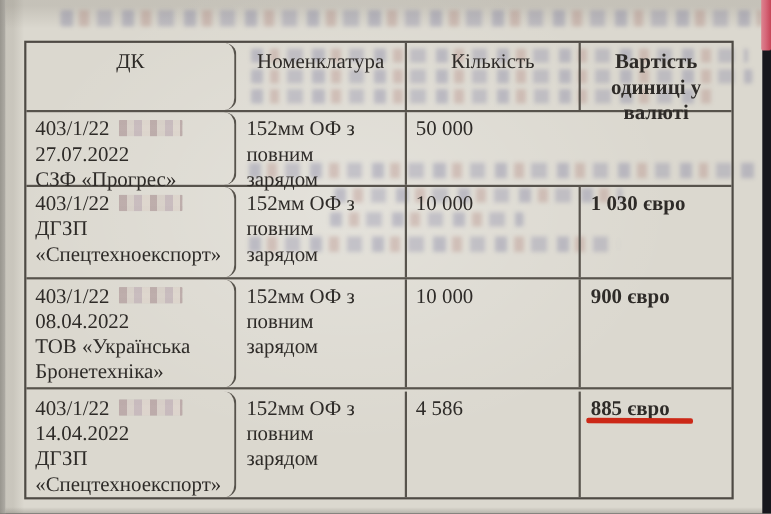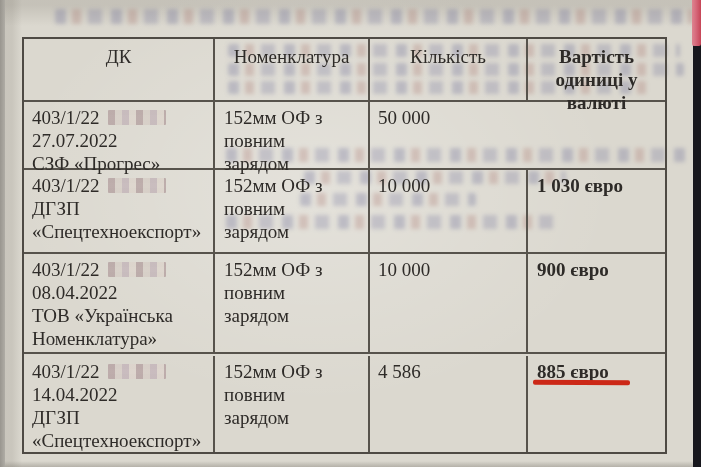--- a/index.html
+++ b/index.html
@@ -32,21 +32,21 @@
   .table{
     position:absolute;left:22px;top:37px;width:645px;height:417px;
     box-sizing:border-box;border:2px solid #4e4a44;
     display:flex;flex-direction:column;z-index:2;
   }
   .row{display:flex;box-sizing:border-box;border-bottom:2px solid #57534c;}
   .row:last-child{border-bottom:none;flex:1;}
   .cell{box-sizing:border-box;border-right:2px solid #57534c;padding:4px 8px 0 8px;
         font-size:19px;line-height:23px;}
   .cell:last-child{border-right:none;}
-  .c1{width:191px;}
+  .c1{width:191px;border-radius:11px;}
   .c2{width:155px;padding-left:9px;padding-right:16px;}
   .c3{width:158px;}
   .c4{flex:1;position:relative;padding-left:9px;font-weight:bold;}
   .hrow{height:63px;}
   .r1{height:68px;}
   .r2{height:89px;}
   .r3{height:107px;}
   .hcell{text-align:center;padding:6px 12px 0 12px;}
   
   .redact{
@@ -113,21 +113,21 @@
       <div class="cell c3">10 000</div>
       <div class="cell c4">
         <span>1 030 євро</span>
       </div>
     </div>
 
     <div class="row r3">
       <div class="cell c1">
         <div><span>403/1/22</span><span class="redact"></span></div>
         <div>08.04.2022</div>
-        <div>ТОВ «Українська Номенклатура»</div>
+        <div>ТОВ «Українська Бронетехніка»</div>
       </div>
       <div class="cell c2">152мм ОФ з повним зарядом</div>
       <div class="cell c3">10 000</div>
       <div class="cell c4">
         <span>900 євро</span>
       </div>
     </div>
 
     <div class="row" style="padding-top:2px;">
       <div class="cell c1">

